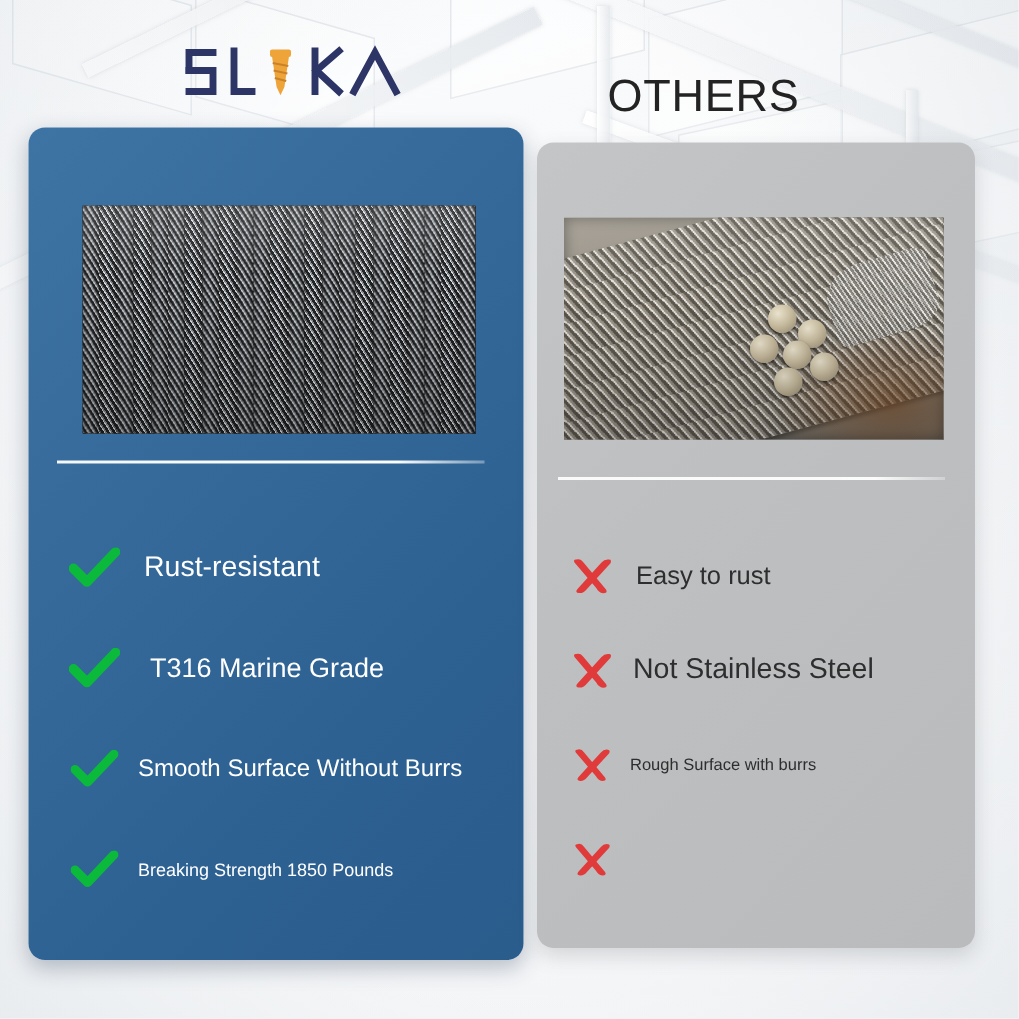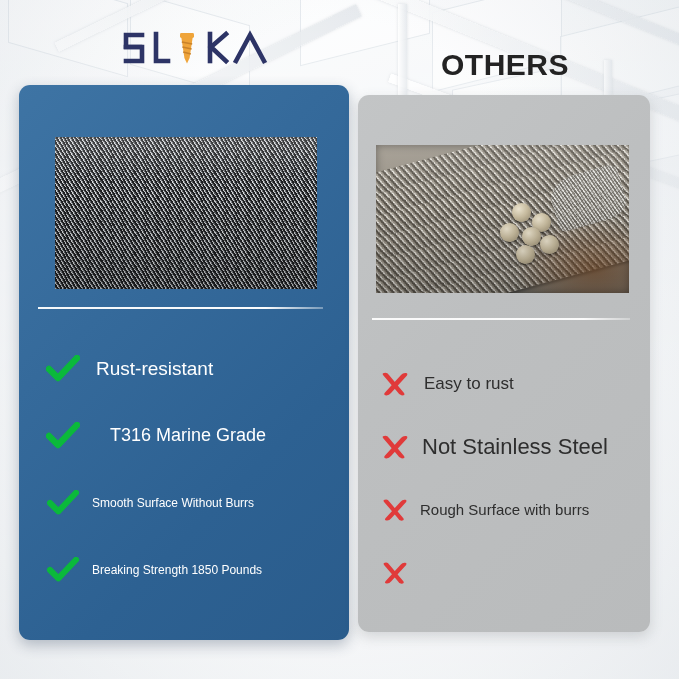--- a/index.html
+++ b/index.html
@@ -27,21 +27,21 @@
 
   
   .logo {
     position:absolute; left:118px; top:27px; width:160px; height:44px;
     display:flex; align-items:center; justify-content:center;
   }
   .logo svg { width:160px; height:44px; display:block; }
 
   .others-title {
     position:absolute; left:405px; top:48px; width:200px;
-    text-align:center; font-size:30px; font-weight:bold;
+    font-size:30px; font-weight:normal;
     letter-spacing:.5px; color:#232323;
   }
 
   
   .panel { position:absolute; border-radius:11px; overflow:hidden; }
 
   .panel-good {
     left:19px; top:85px; width:330px; height:555px;
     background:linear-gradient(135deg,#3e74a4 0%,#356a9b 35%,#2d6192 70%,#2a5c8c 100%);
     box-shadow:0 5px 14px rgba(40,60,85,.30);
@@ -112,43 +112,43 @@
 
   
   .divider { position:absolute; height:2px; }
   .divider-good { left:38px; top:307px; width:285px;
     background:linear-gradient(90deg,rgba(255,255,255,.95),rgba(255,255,255,.98) 80%,rgba(255,255,255,.35)); }
   .divider-bad  { left:372px; top:318px; width:258px;
     background:linear-gradient(90deg,rgba(255,255,255,.92),rgba(255,255,255,.95) 82%,rgba(255,255,255,.30)); }
 
   
   .list { position:absolute; }
-  .list-good { left:40px; top:335px; width:300px; }
+  .list-good { left:40px; top:345px; width:300px; }
   .list-bad  { left:376px; top:352px; width:265px; }
 
   .feat { display:flex; align-items:center; }
   .list-good .feat { height:67px; }
   .list-bad  .feat { height:63px;text-align:center; }
 
   .feat .mark { flex:0 0 auto; display:flex; align-items:center; justify-content:center; }
   .list-good .feat .mark { width:46px; height:34px; }
   .list-bad  .feat .mark { width:38px; height:30px; }
 
   .feat .txt { color:#ffffff; white-space:nowrap; }
   .list-bad .feat .txt { color:#2e2e2e; }
 
   
   .list-good .feat:nth-child(1) .txt { font-size:19px; margin-left:10px; }
-  .list-good .feat:nth-child(2) .txt { font-size:18px; margin-left:24px; }
-  .list-good .feat:nth-child(3) .txt { font-size:12px; margin-left:6px; }
+  .list-good .feat:nth-child(2) .txt { font-size:18px; margin-left:14px; }
+  .list-good .feat:nth-child(3) .txt { font-size:16px; margin-left:6px; }
   .list-good .feat:nth-child(4) .txt { font-size:12px; margin-left:6px; }
 
   .list-bad .feat:nth-child(1) .txt { font-size:17px; margin-left:10px; }
-  .list-bad .feat:nth-child(2) .txt { font-size:22px; margin-left:8px; }
-  .list-bad .feat:nth-child(3) .txt { font-size:15px; margin-left:6px; }
+  .list-bad .feat:nth-child(2) .txt { font-size:19px; margin-left:8px; }
+  .list-bad .feat:nth-child(3) .txt { font-size:11px; margin-left:6px; }
   .list-bad .feat:nth-child(4) .txt { font-size:15px; margin-left:10px; }
 </style>
 </head>
 <body>
 
 <div id="bg">
   <div class="pane" style="left:8px;  top:-14px; width:120px; height:74px;  transform:skewY(16deg);"></div>
   <div class="pane" style="left:130px; top:8px;   width:120px; height:74px;  transform:skewY(16deg);"></div>
   <div class="pane" style="left:300px; top:-30px; width:130px; height:80px;  transform:skewY(-14deg);"></div>
   <div class="pane" style="left:432px; top:-4px;  width:130px; height:80px;  transform:skewY(-14deg);"></div>

